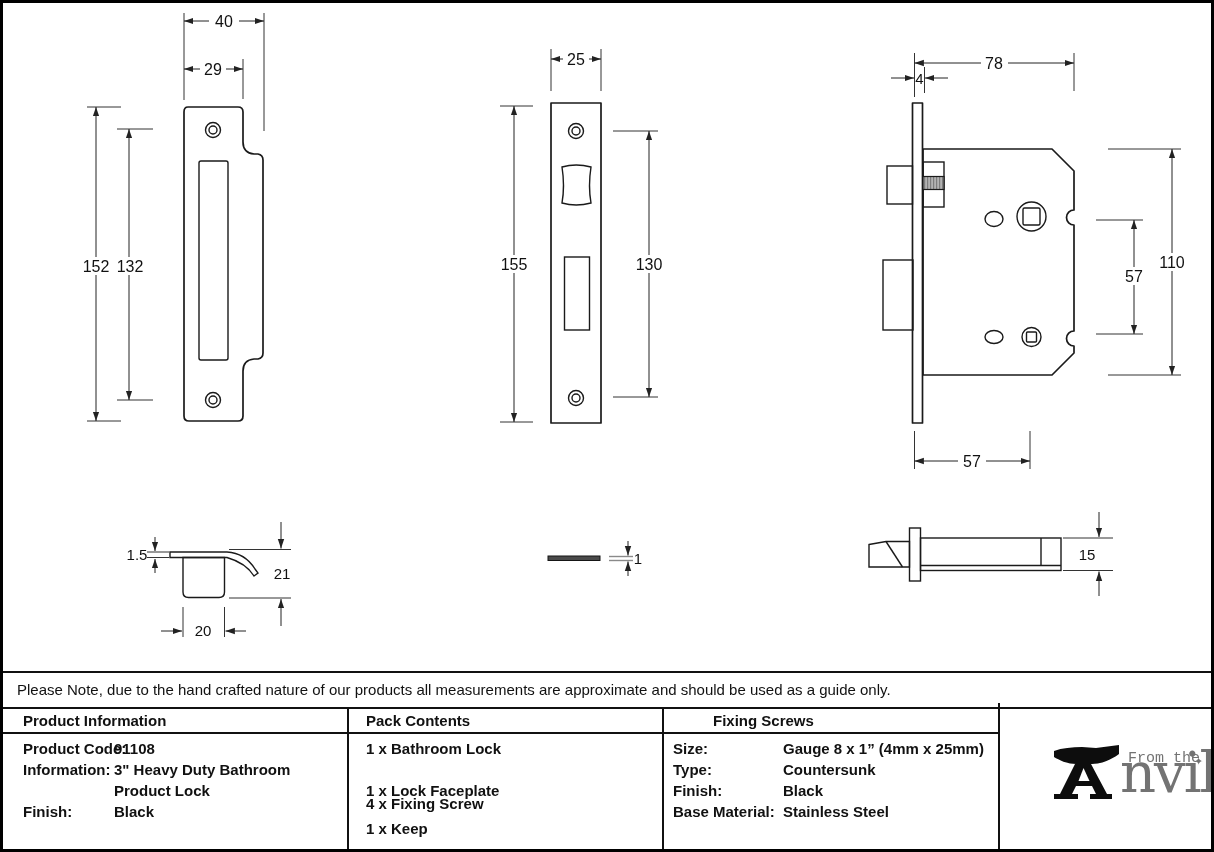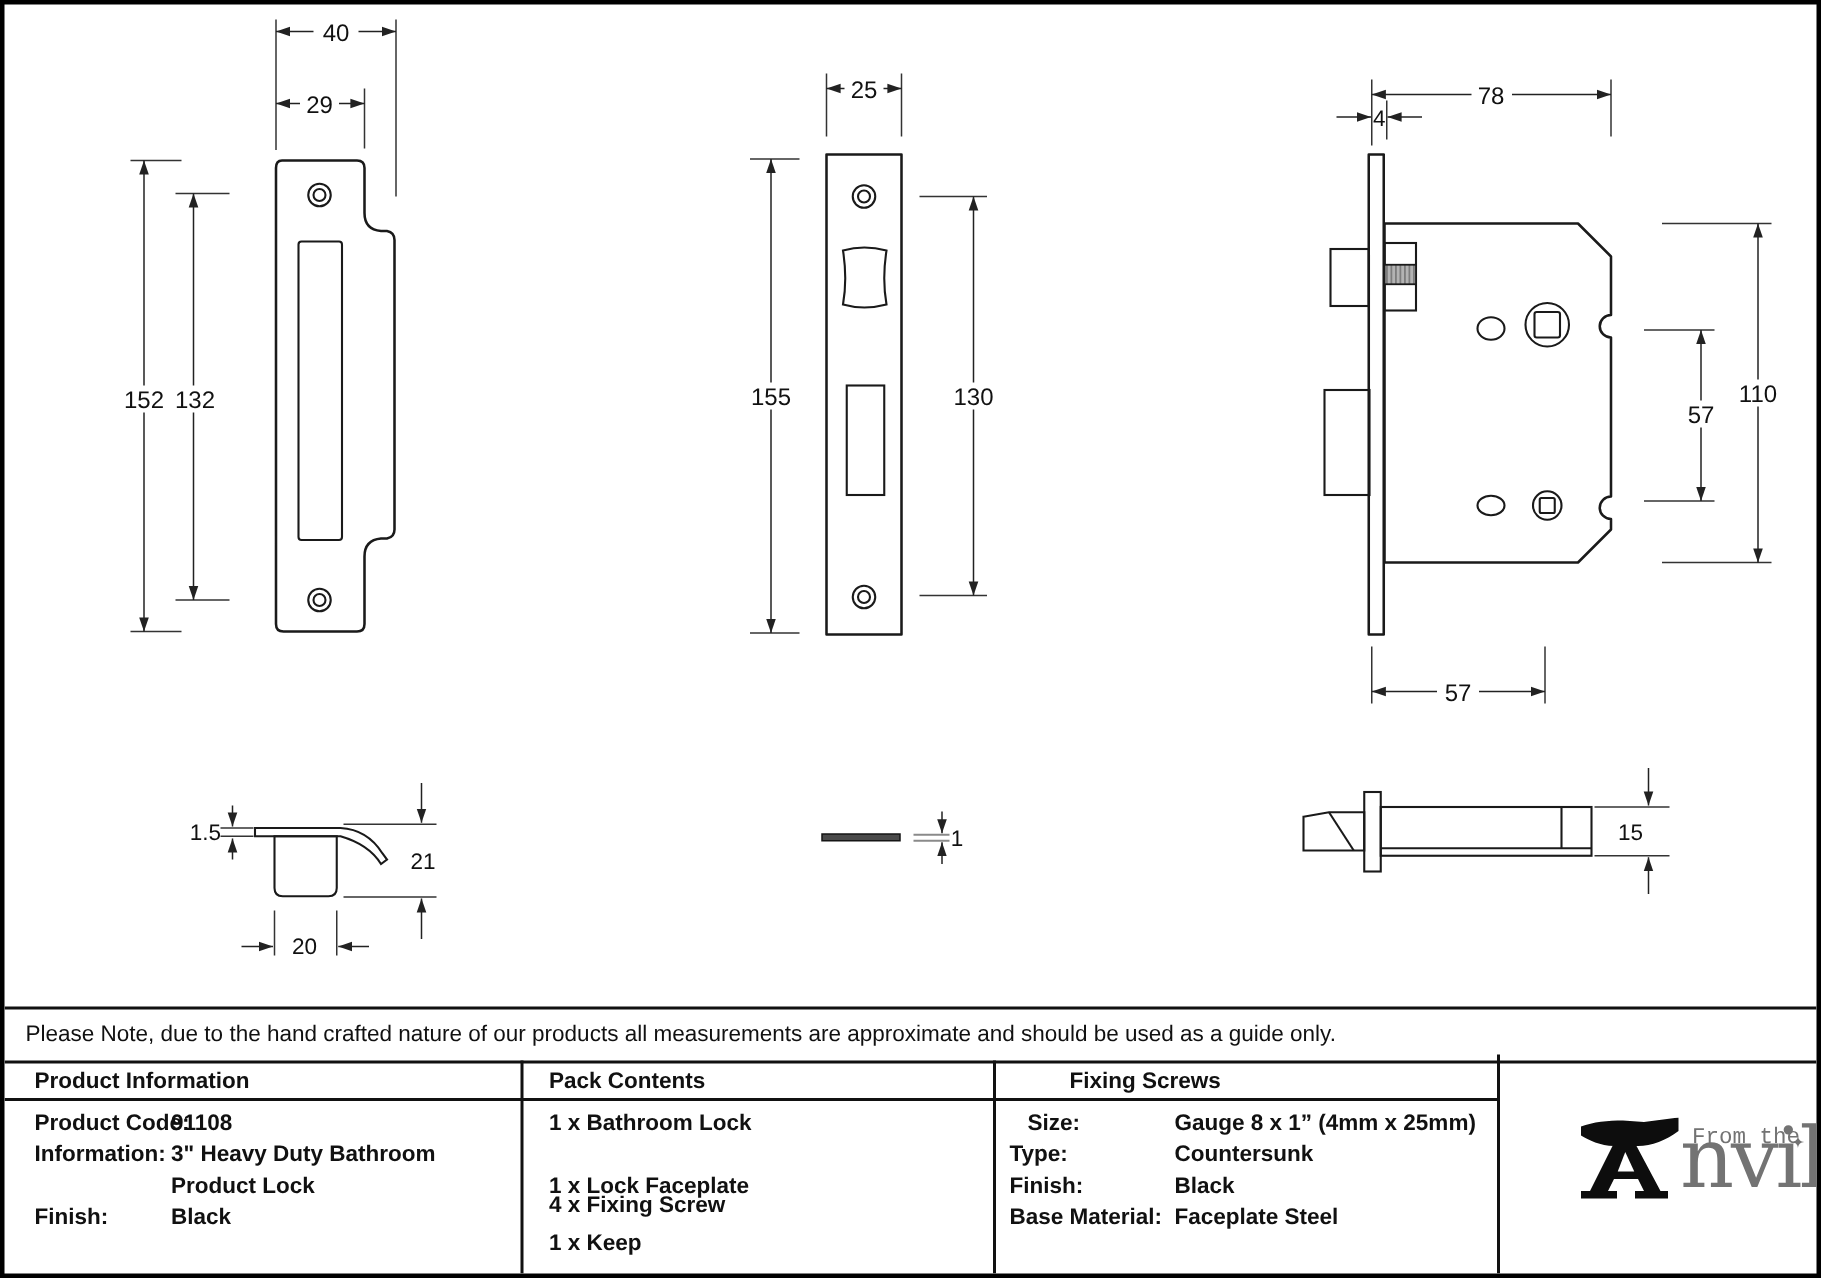--- a/index.html
+++ b/index.html
@@ -225,28 +225,28 @@
   <div class="cell-text" style="left:20px;top:798px;">Finish:</div>
   <div class="cell-text" style="left:111px;top:798px;">Black</div>
 
   
   <div class="cell-text" style="left:363px;top:735px;">1 x Bathroom Lock</div>
   <div class="cell-text" style="left:363px;top:760px;margin-top:30px;">4 x Fixing Screw</div>
   <div class="cell-text" style="left:363px;top:777px;">1 x Lock Faceplate</div>
   <div class="cell-text" style="left:363px;top:815px;">1 x Keep</div>
 
   
-  <div class="cell-text" style="left:670px;top:735px;margin-left:12px;">Size:</div>
+  <div class="cell-text" style="left:670px;top:735px;">Size:</div>
   <div class="cell-text" style="left:780px;top:735px;">Gauge 8 x 1” (4mm x 25mm)</div>
   <div class="cell-text" style="left:670px;top:756px;">Type:</div>
   <div class="cell-text" style="left:780px;top:756px;">Countersunk</div>
   <div class="cell-text" style="left:670px;top:777px;">Finish:</div>
   <div class="cell-text" style="left:780px;top:777px;">Black</div>
   <div class="cell-text" style="left:670px;top:798px;">Base Material:</div>
-  <div class="cell-text" style="left:780px;top:798px;">Faceplate Steel</div>
+  <div class="cell-text" style="left:780px;top:798px;">Stainless Steel</div>
 
   
   <div class="logo-wrap">
     <div class="logo">
       <svg style="position:absolute;left:16px;top:42px;" width="70" height="58" viewBox="0 0 70 58">
         <path d="M2,6 C10,3 20,2 30,2 L44,3 L67,0 L67,9 C59,15 49,19 40,19 L24,19 C15,19 7,15 2,12 Z" fill="#0d0d0d"></path>
         <path d="M23,19 L39,19 L55,49 L60,49 L60,54 L38,54 L38,49 L44,49 L40,41 L24,41 L20,49 L26,49 L26,54 L2,54 L2,49 L8,49 Z" fill="#0d0d0d"></path>
         <path d="M31.5,23 L37.5,36 L26.5,36 Z" fill="#ffffff"></path>
       </svg>
       <div class="logo-big">nvil</div>

